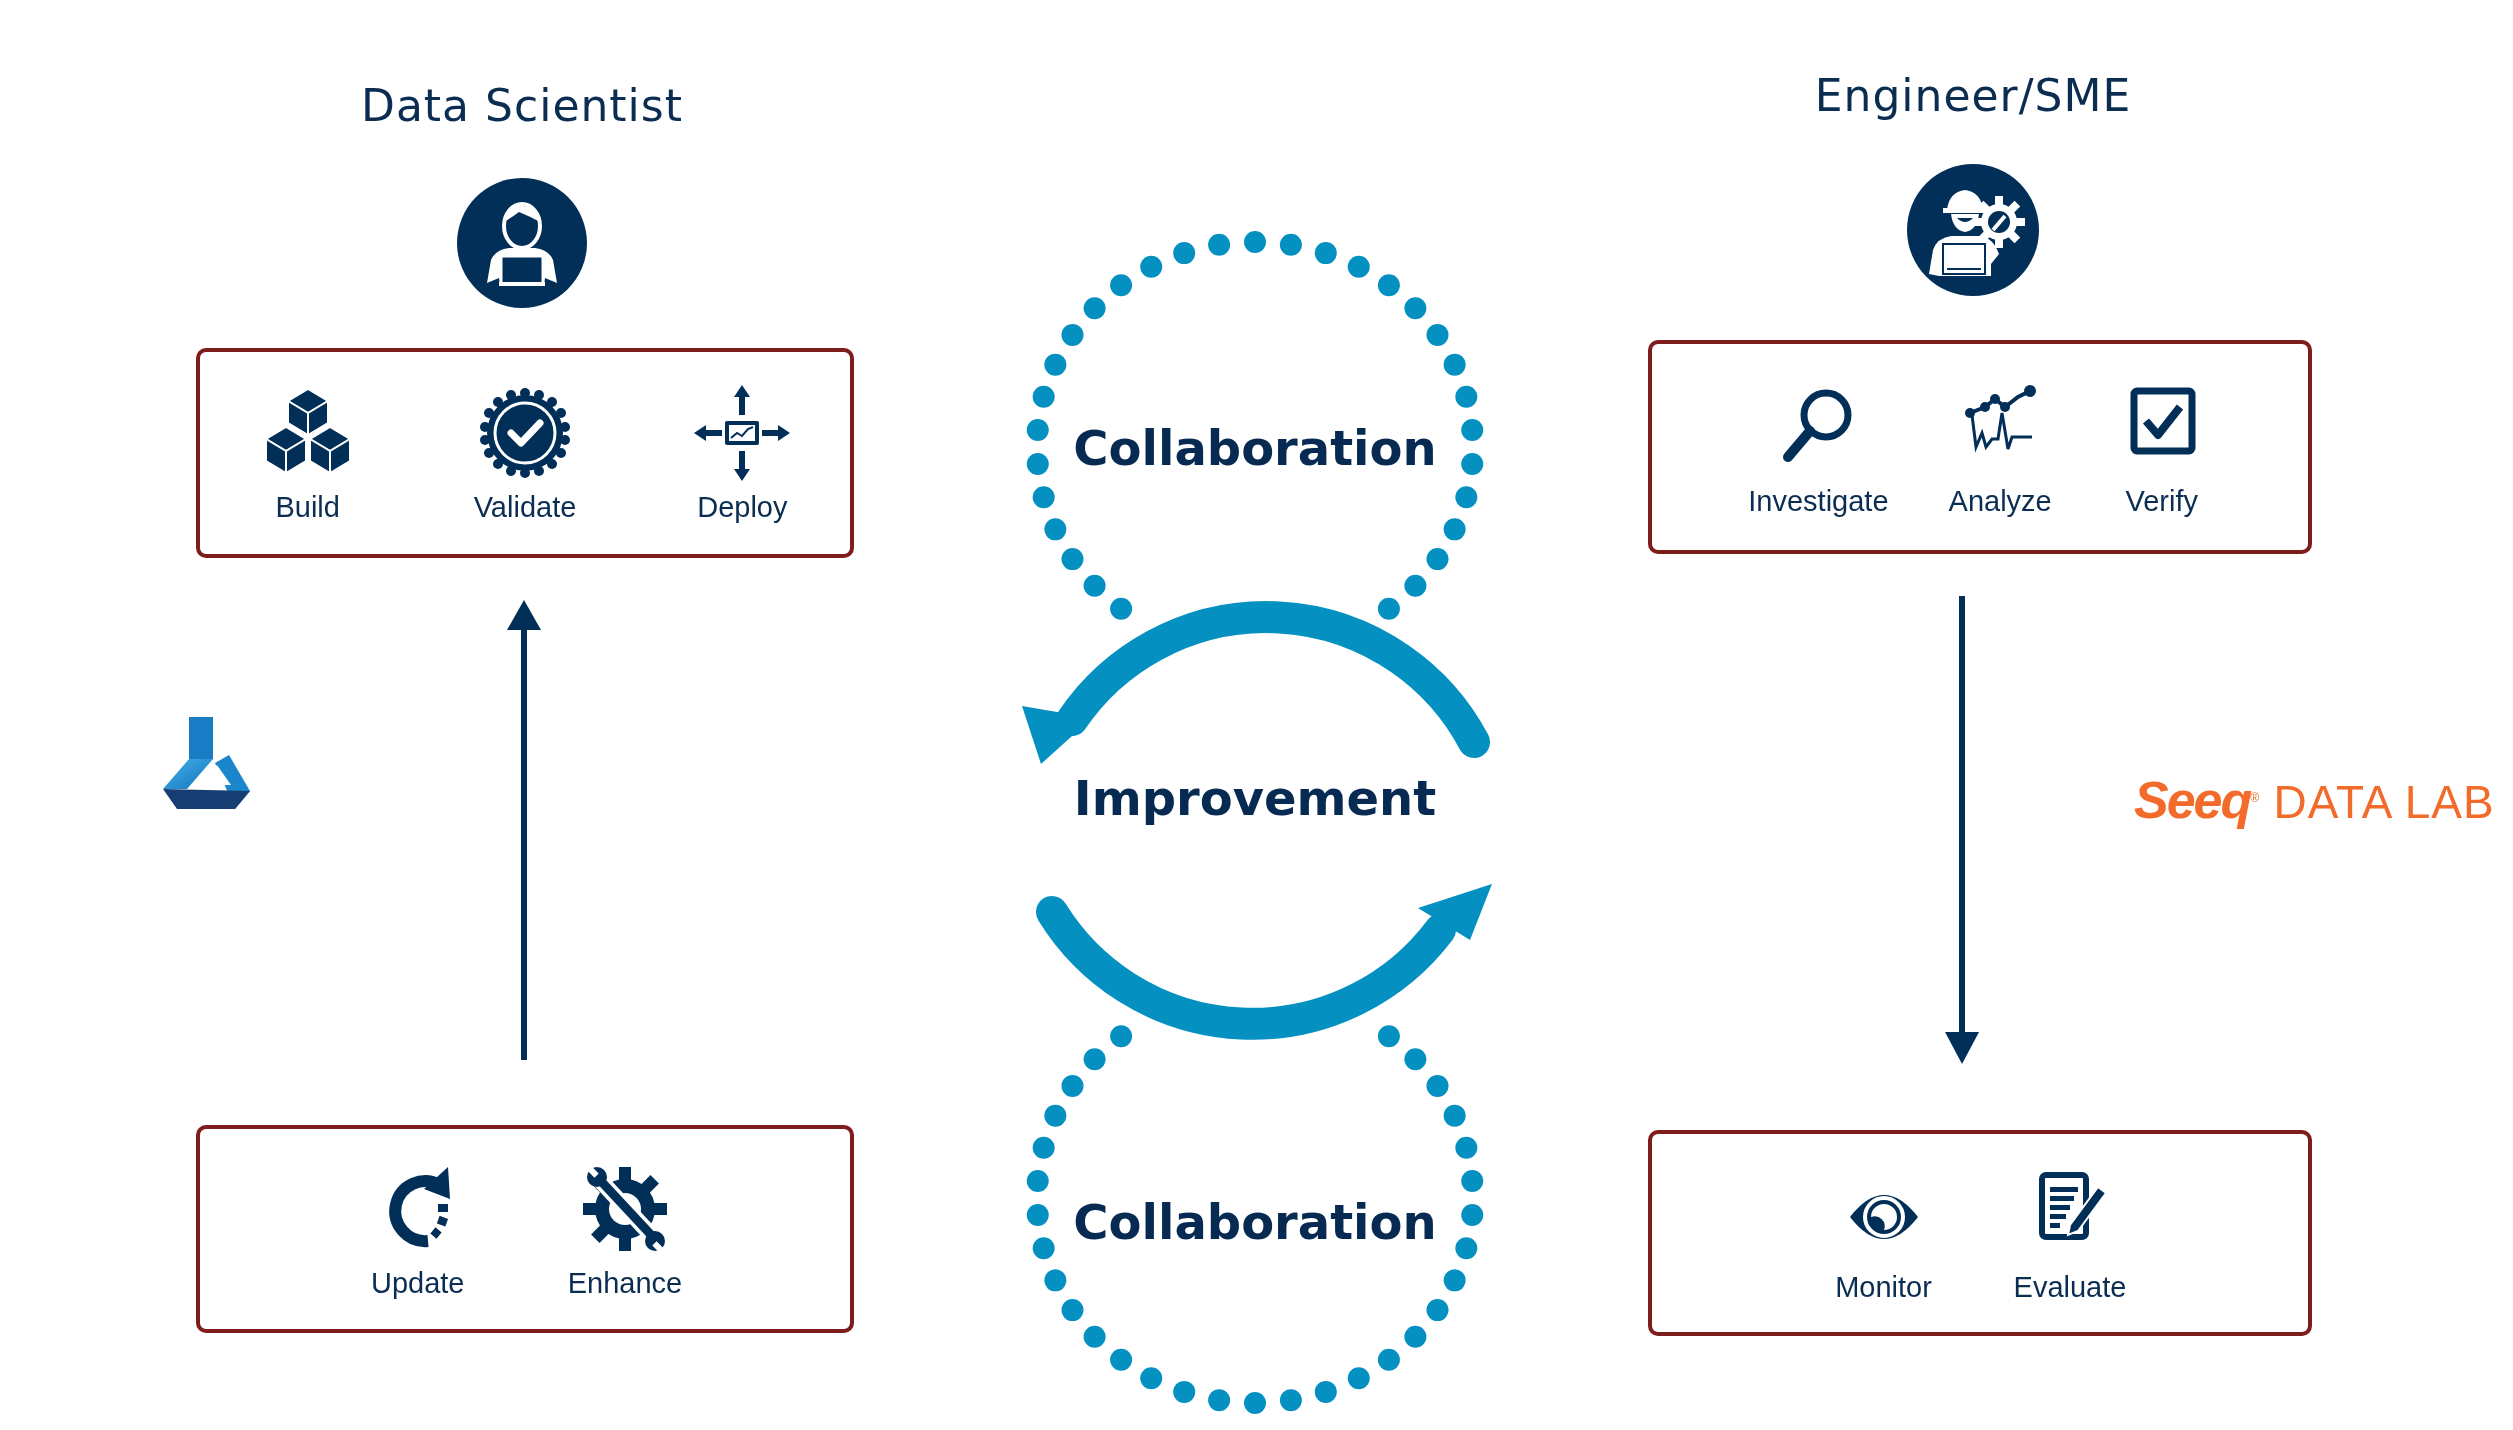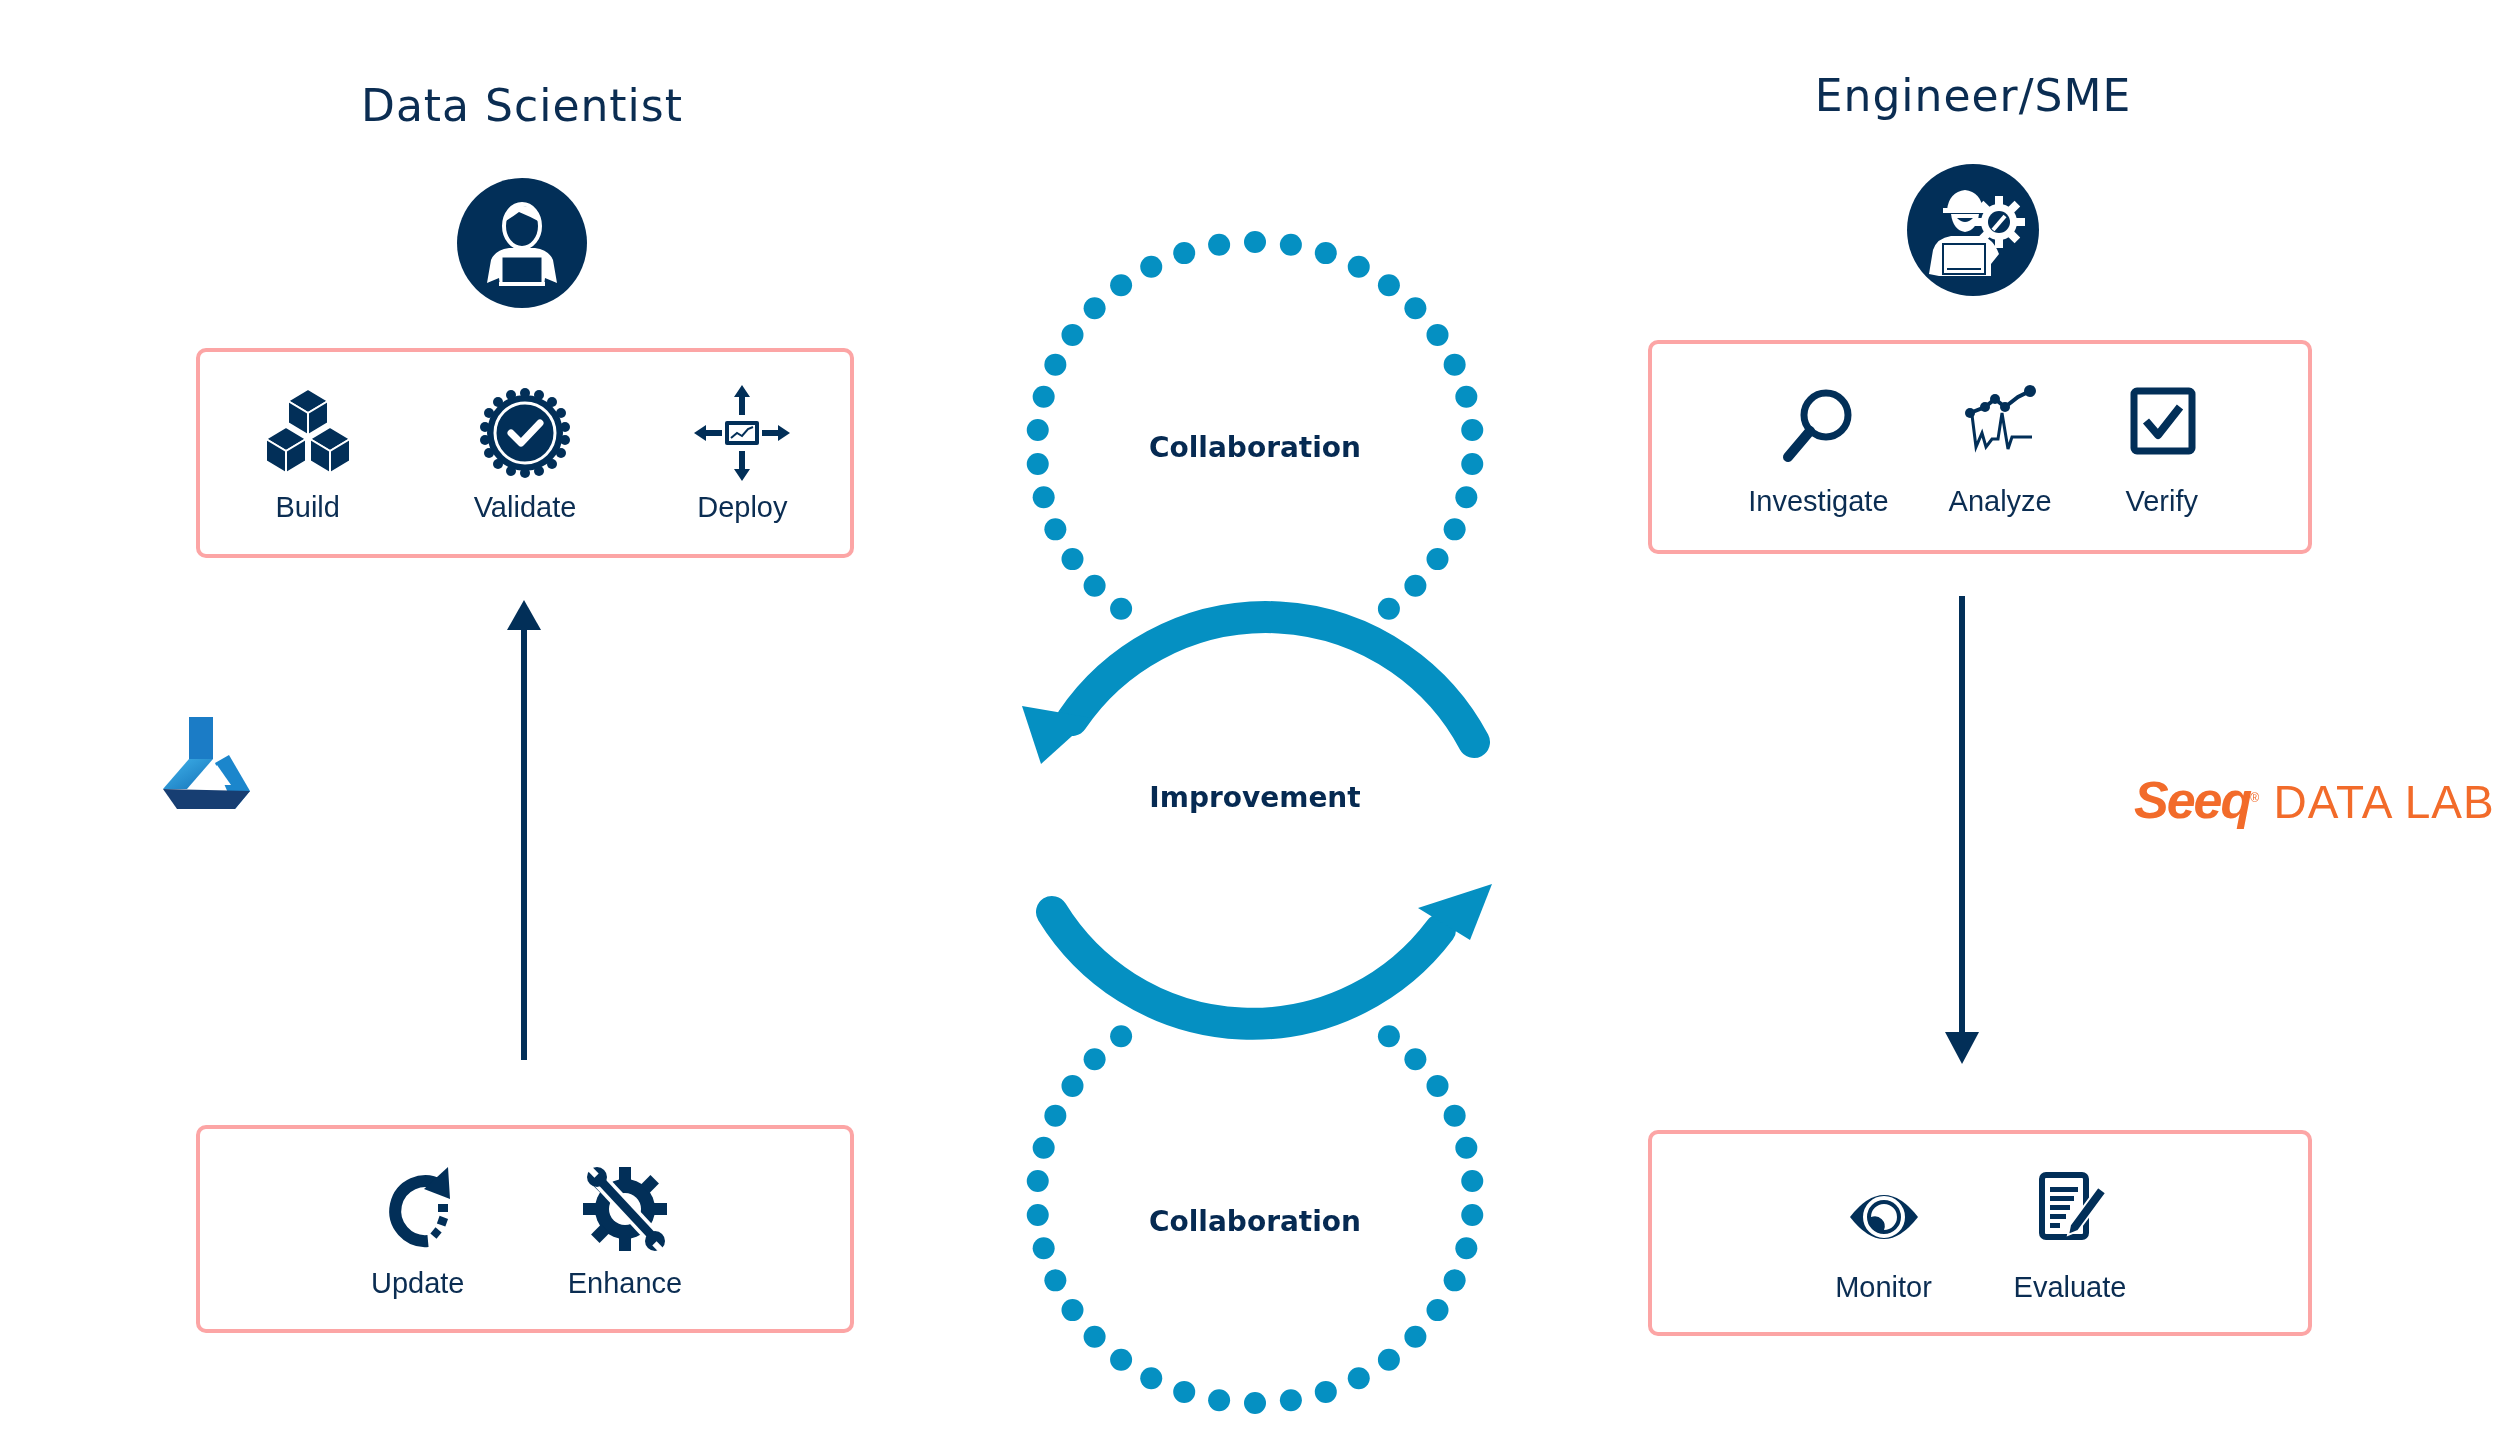--- a/index.html
+++ b/index.html
@@ -2,26 +2,26 @@
 <html><head>
 <meta charset="utf-8">
 <style>
   html, body { margin:0; padding:0; background:#ffffff; }
   body { width:2513px; height:1430px; position:relative; overflow:hidden;
          font-family:"DejaVu Sans", "Liberation Sans", sans-serif; color:#002b54; }
   .abs { position:absolute; }
   .role-title { font-size:44px; font-weight:normal; letter-spacing:1px; text-align:center; color:#0b2d52;
                 font-family:"DejaVu Sans", sans-serif; }
   .avatar { border-radius:50%; background:#022f58; display:flex; align-items:center; justify-content:center; }
-  .box { border:4px solid #fca5a5; border-radius:10px; background:#fff; box-sizing:border-box;
+  .box { border:4px solid #7f1d1d; border-radius:10px; background:#fff; box-sizing:border-box;
          display:flex; justify-content:center; align-items:center; }
   .item { display:flex; flex-direction:column; align-items:center; margin:0 32px; }
   .item .ico { width:100px; height:100px; display:flex; align-items:center; justify-content:center; }
   .item .lbl { font-size:29px; color:#0b2d52; margin-top:8px; font-family:"Liberation Sans", sans-serif; }
-  .center-label { font-family:"DejaVu Sans", sans-serif; font-weight:bold; font-size:28px; color:#062a52;
+  .center-label { font-family:"DejaVu Sans", sans-serif; font-weight:bold; font-size:48px; color:#062a52;
                   text-align:center; line-height:48px; }
   .azure-text { font-family:"DejaVu Sans", sans-serif; font-size:36px; color:#1f90d0; white-space:nowrap; }
   .azure-text .a1 { color:#1aa3dc; }
   .azure-text .a2 { color:#2a86c2; }
   .seeq-text { font-family:"Liberation Sans", sans-serif; white-space:nowrap; color:#f26b2a; }
 </style>
 </head>
 <body>
 
 <div class="abs role-title" style="left:322px; top:80px; width:400px;">Data Scientist</div>

